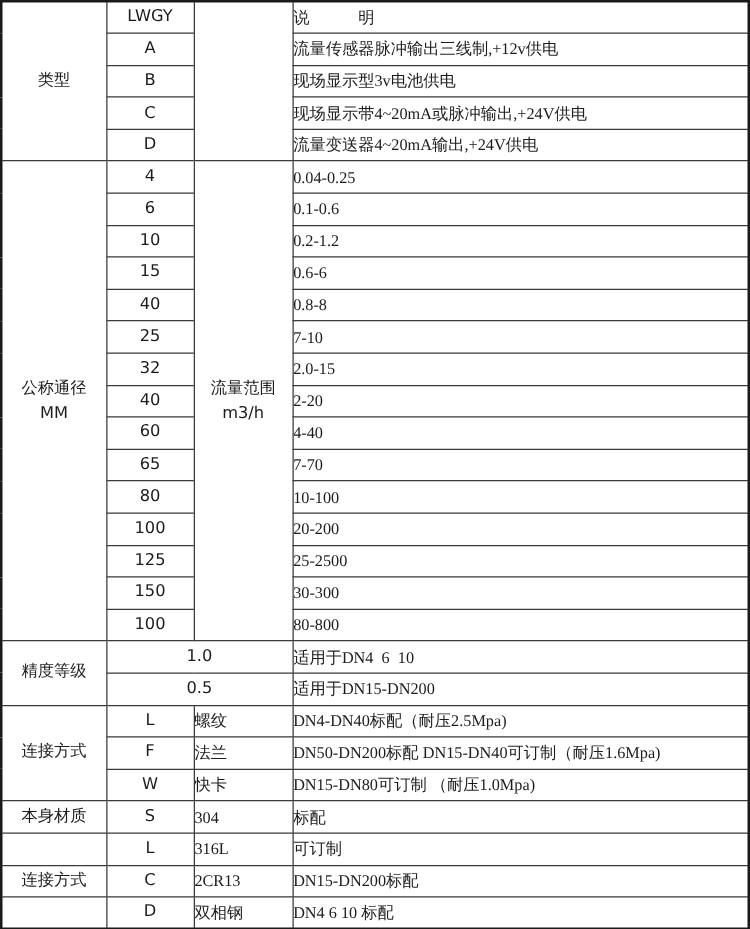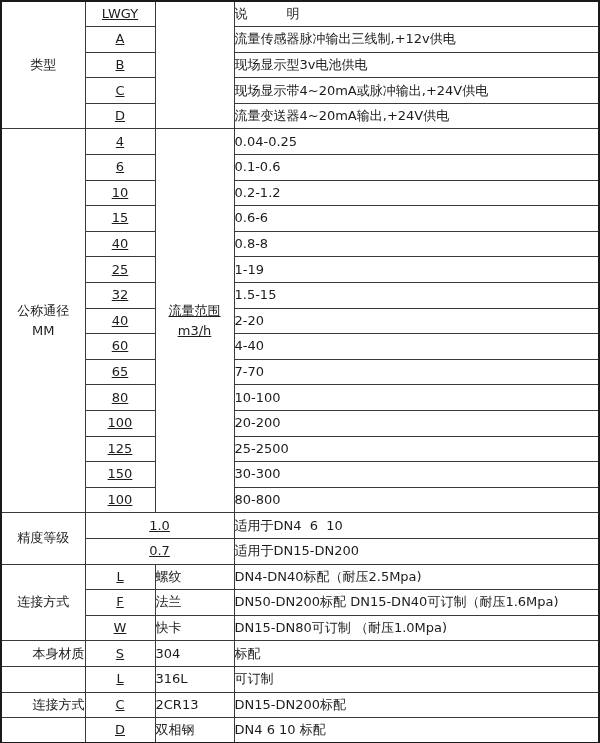--- a/index.html
+++ b/index.html
@@ -20,24 +20,24 @@
     border: 1px solid #3a3a3a;
     font-size: 13px;
     color: #1c1c1c;
     vertical-align: middle;
     padding: 0;
     overflow: hidden;
     white-space: pre;
     line-height: 1.55;
   }
   tr.r { height: 25.6px; }
-  td.center { text-align: center; text-decoration: underline; }
-  td.left   { text-align: left; padding-left: 5px; }
+  td.center { text-align: center; }
+  td.left   { text-align: left; padding-left: 5px; font-family: Liberation Serif, serif; }
   td.lbl-center { text-align: center; }
-  td.lbl-left   { text-align: right; padding-left: 4px; }
+  td.lbl-left   { text-align: center; padding-left: 4px; }
   td.two-line { line-height: 1.9; }
 </style>
 </head>
 <body>
 
 <table class="spec">
   <colgroup>
     <col style="width:84px">
     <col style="width:70px">
     <col style="width:79px">
@@ -85,25 +85,25 @@
   <tr class="r">
     <td class="center">15</td>
     <td class="left">0.6-6</td>
   </tr>
   <tr class="r">
     <td class="center">40</td>
     <td class="left">0.8-8</td>
   </tr>
   <tr class="r">
     <td class="center">25</td>
-    <td class="left">1-19</td>
+    <td class="left">7-10</td>
   </tr>
   <tr class="r">
     <td class="center">32</td>
-    <td class="left">1.5-15</td>
+    <td class="left">2.0-15</td>
   </tr>
   <tr class="r">
     <td class="center">40</td>
     <td class="left">2-20</td>
   </tr>
   <tr class="r">
     <td class="center">60</td>
     <td class="left">4-40</td>
   </tr>
   <tr class="r">
@@ -130,21 +130,21 @@
     <td class="center">100</td>
     <td class="left">80-800</td>
   </tr>
 
   <tr class="r">
     <td class="lbl-center" rowspan="2">精度等级</td>
     <td class="center" colspan="2">1.0</td>
     <td class="left">适用于DN4  6  10</td>
   </tr>
   <tr class="r">
-    <td class="center" colspan="2">0.7</td>
+    <td class="center" colspan="2">0.5</td>
     <td class="left">适用于DN15-DN200</td>
   </tr>
 
   <tr class="r">
     <td class="lbl-center" rowspan="3">连接方式</td>
     <td class="center">L</td>
     <td class="left">螺纹</td>
     <td class="left">DN4-DN40标配（耐压2.5Mpa)</td>
   </tr>
   <tr class="r">

